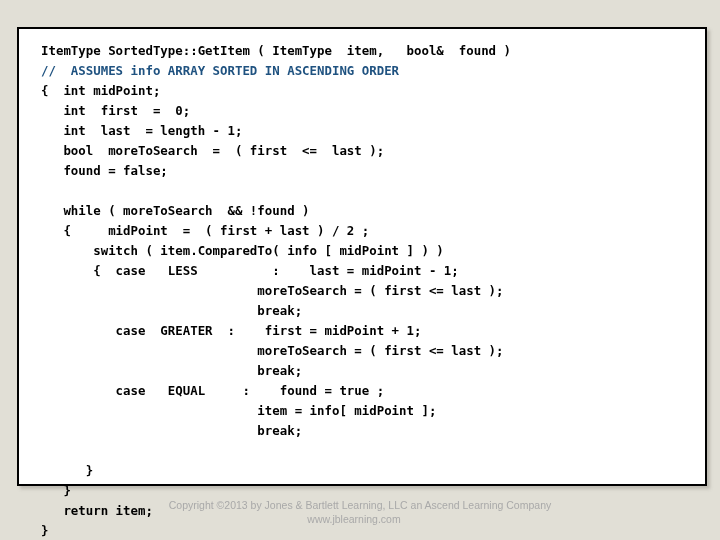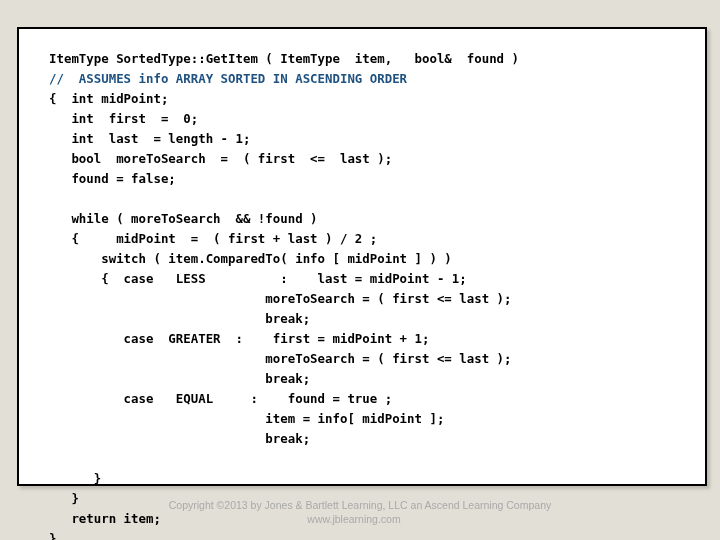--- a/index.html
+++ b/index.html
@@ -33,21 +33,21 @@
     box-sizing: border-box;
     box-shadow: 3px 3px 3px rgba(120, 118, 110, 0.35);
   }
 
   #code-block {
     position: absolute;
     left: 14px;
     top: 4px;
     right: 4px;
     bottom: 4px;
-    margin: 16px;
+    margin: 8px;
     font-family: "DejaVu Sans Mono", "Liberation Mono", monospace;
     font-size: 12.4px;
     line-height: 20px;
     font-weight: bold;
     color: #000000;
     white-space: pre;
     letter-spacing: 0px;
   }
 
   #code-block .cmt {

